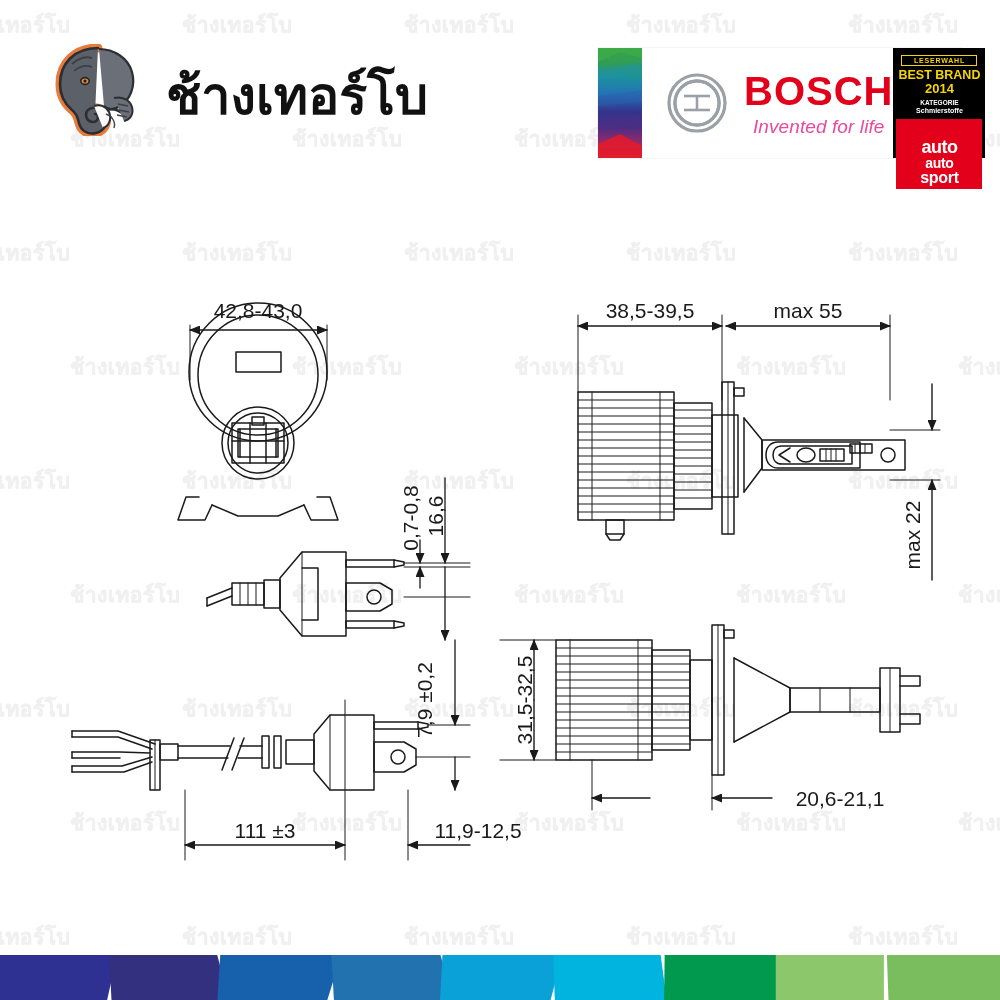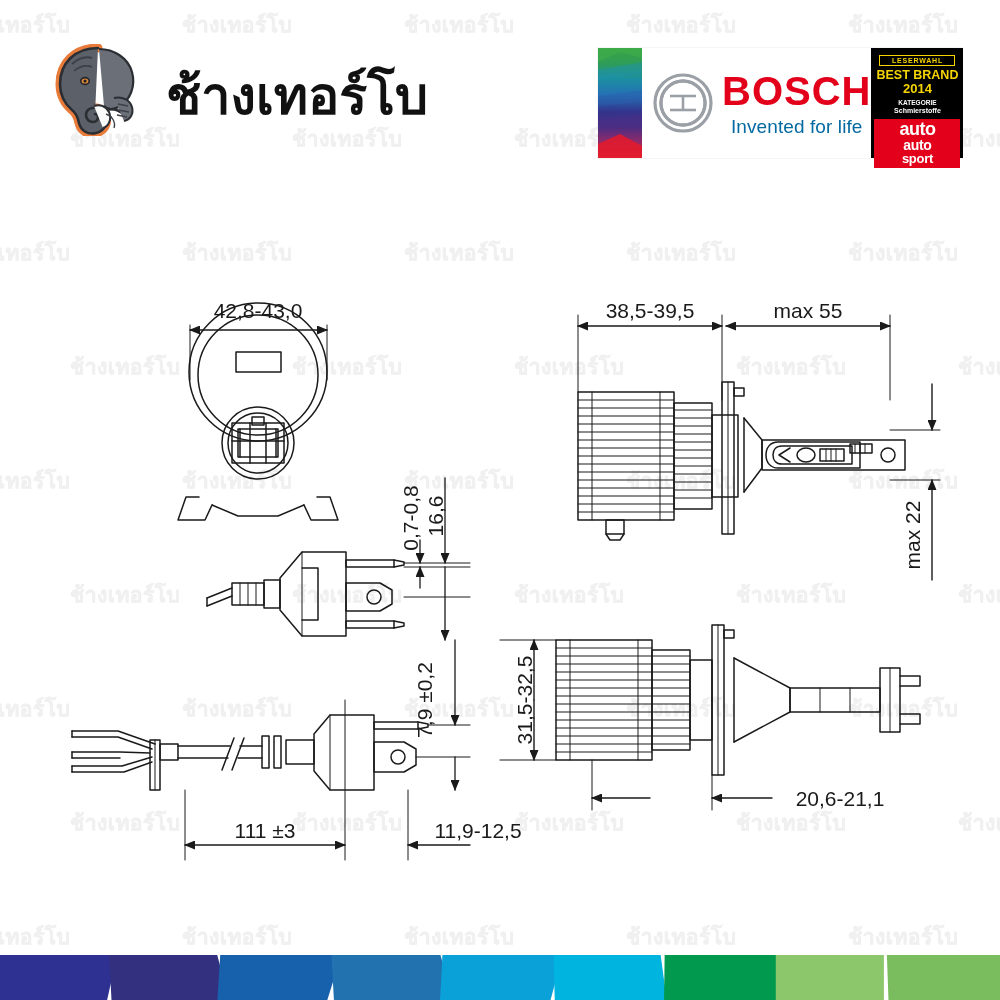--- a/index.html
+++ b/index.html
@@ -38,50 +38,50 @@
     white-space:nowrap;
   }
 
   .bosch-card{
     position:absolute;left:598px;top:48px;
     width:364px;height:110px;background:#ffffff;
     display:flex;align-items:stretch;
     box-shadow:0 0 0 1px rgba(0,0,0,0.04);
   }
   .bosch-supergraphic{width:44px;height:110px;flex:0 0 44px;position:relative;overflow:hidden;}
-  .bosch-mid{flex:1;display:flex;align-items:center;gap:8px;padding-left:10px;}
+  .bosch-mid{flex:1;display:flex;align-items:center;gap:16px;padding-left:24px;}
   .bosch-mark{width:62px;height:62px;flex:0 0 62px;}
   .bosch-words{display:flex;flex-direction:column;align-items:center;line-height:1;}
   .bosch-name{
     font-family:"Liberation Sans", sans-serif;
     font-weight:700;font-size:40px;color:#e2001a;letter-spacing:1px;
   }
   .bosch-tag{
     font-family:"Liberation Sans", sans-serif;
-    font-size:19px;color:#0369a1;margin-top:6px;letter-spacing:0.1px;
+    font-size:19px;color:#ec4899;margin-top:6px;letter-spacing:0.1px;font-style:italic;
   }
   .award{
     width:92px;flex:0 0 92px;height:110px;
     background:#0f172a;border:3px solid #000;box-sizing:border-box;
     display:flex;flex-direction:column;
   }
   .aw-top{background:#000;padding:3px 2px 4px;text-align:center;flex:0 0 auto;}
   .aw-leserwahl{
     color:#f5d400;font-size:7px;font-weight:700;letter-spacing:0.8px;
     font-family:"Liberation Sans", sans-serif;
     border:1px solid #f5d400;display:block;margin:1px 3px 3px;padding:1px 0;
   }
   .aw-best{color:#f5d400;font-size:12.5px;font-weight:700;line-height:1.05;font-family:"Liberation Sans", sans-serif;}
   .aw-year{color:#f5d400;font-size:13px;font-weight:700;line-height:1.05;font-family:"Liberation Sans", sans-serif;}
   .aw-kat{color:#fff;font-size:6.5px;font-weight:700;line-height:1.25;margin-top:3px;font-family:"Liberation Sans", sans-serif;}
   .aw-kat2{color:#fff;font-size:7px;font-weight:700;line-height:1.2;font-family:"Liberation Sans", sans-serif;}
-  .aw-bot{background:#e2001a;flex:1;display:flex;flex-direction:column;align-items:center;justify-content:center;padding:2px 0 3px;}
+  .aw-bot{background:#e2001a;flex:1;display:flex;flex-direction:column;align-items:center;justify-content:center;padding:20px 0 3px;}
   .aw-auto{color:#fff;font-size:18px;font-weight:700;line-height:0.95;font-family:"Liberation Sans", sans-serif;letter-spacing:-0.5px;}
   .aw-motor{color:#fff;font-size:14px;font-weight:700;line-height:1;font-family:"Liberation Sans", sans-serif;letter-spacing:-0.3px;}
-  .aw-sport{color:#fff;font-size:13px;font-weight:700;line-height:1;font-family:"Liberation Sans", sans-serif;letter-spacing:-0.3px;}
+  .aw-sport{color:#fff;font-size:16px;font-weight:700;line-height:1;font-family:"Liberation Sans", sans-serif;letter-spacing:-0.3px;}
 
   
   .doc-title{
     position:absolute;left:0;top:240px;width:1000px;text-align:center;
     font-family:"Liberation Sans", sans-serif;
     font-size:27px;font-weight:700;color:#111;letter-spacing:0.4px;z-index:6;
   }
 
   
   .drawing{position:absolute;left:0;top:0;width:1000px;height:1000px;z-index:4;}

